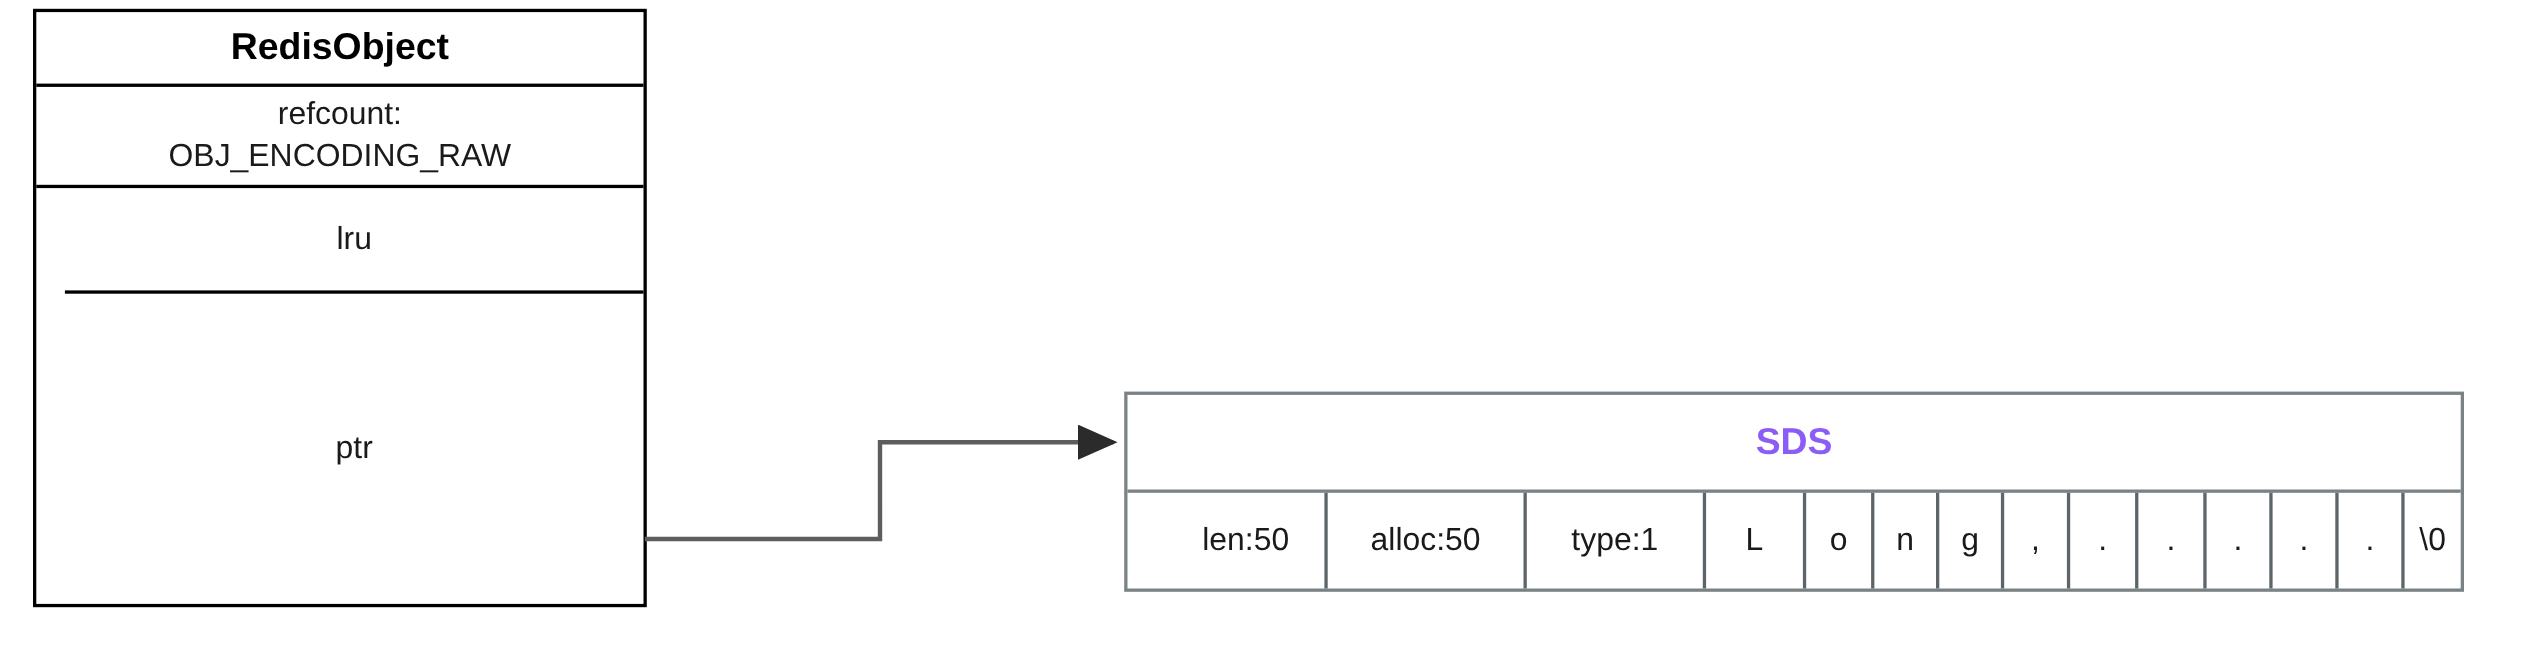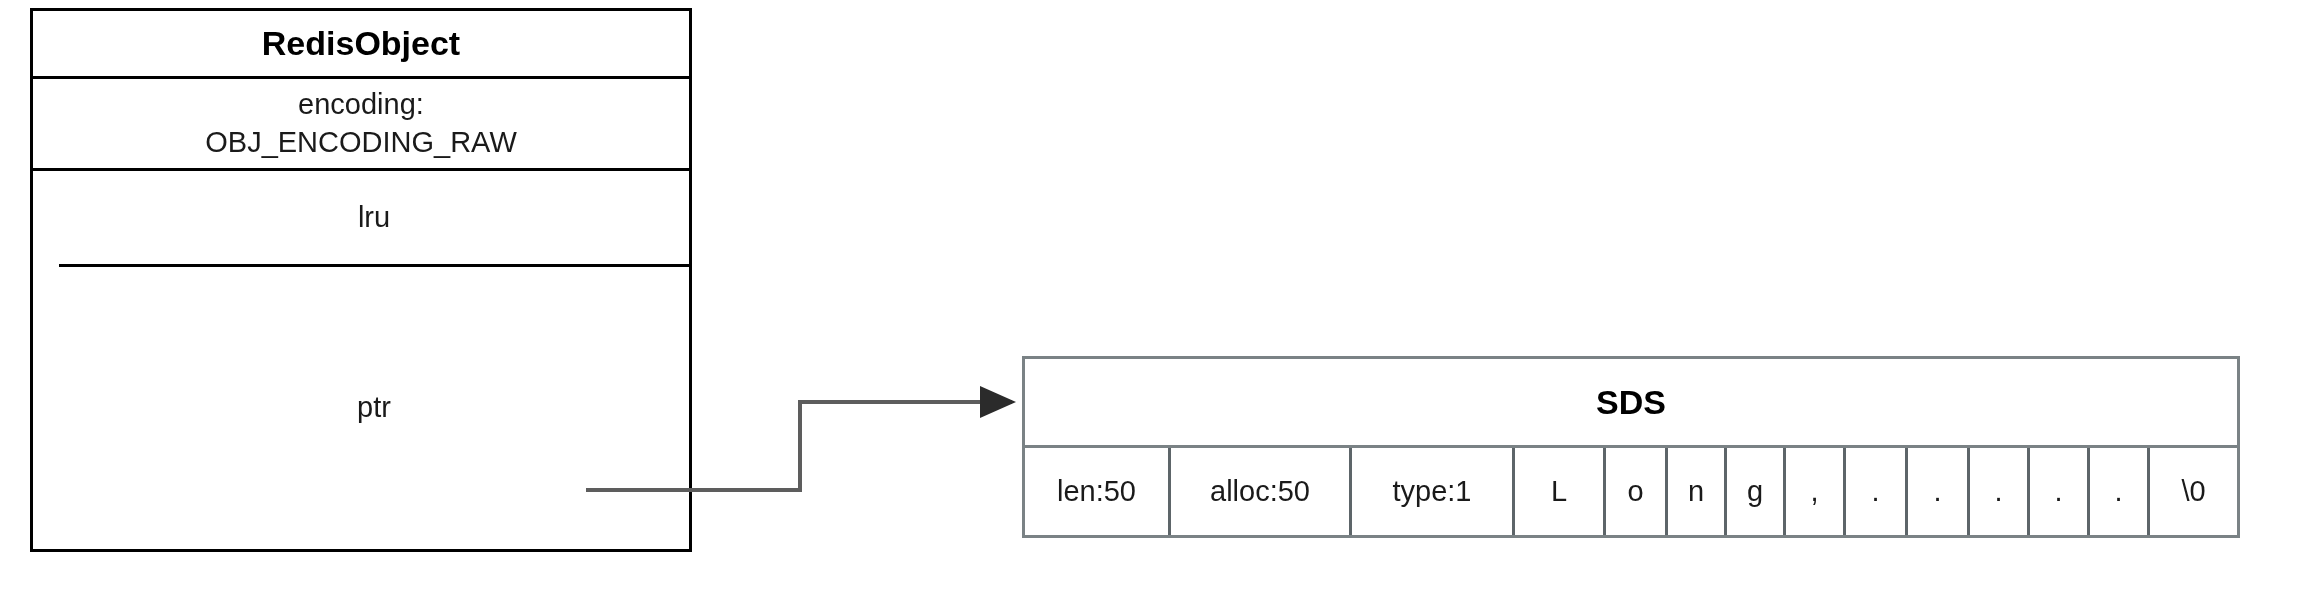--- a/index.html
+++ b/index.html
@@ -15,21 +15,21 @@
     overflow: hidden;
     font-family: "Liberation Sans", sans-serif;
     color: #1a1a1a;
   }
 
   
   #redis-object-table {
     position: absolute;
     left: 30px;
     top: 8px;
-    width: 662px;
+    width: 558px;
     height: 544px;
     box-sizing: border-box;
     border: 3px solid #000000;
     background: #ffffff;
     display: flex;
     flex-direction: column;
   }
   .ro-row {
     box-sizing: border-box;
     border-bottom: 3px solid #000000;
@@ -97,26 +97,27 @@
   #sds-header {
     box-sizing: border-box;
     height: 89px;
     flex: 0 0 89px;
     border-bottom: 3px solid #7a8285;
     display: flex;
     align-items: center;
     justify-content: center;
     font-size: 34px;
     font-weight: bold;
-    color: #000000;
+    color: #8b5cf6;
   }
   #sds-cells {
     flex: 1 1 auto;
     display: flex;
     flex-direction: row;
+    margin-left: 36px;
   }
   .sds-cell {
     box-sizing: border-box;
     border-right: 3px solid #5d6569;
     display: flex;
     align-items: center;
     justify-content: center;
     font-size: 29px;
     color: #1a1a1a;
     overflow: hidden;
@@ -127,21 +128,21 @@
   }
 </style>
 </head>
 <body>
 
 <div id="redis-object-table">
   <div class="ro-row title">
     <span class="ro-cell-text">RedisObject</span>
   </div>
   <div class="ro-row two-line">
-    <span class="ro-cell-text">encoding:
+    <span class="ro-cell-text">refcount:
 OBJ_ENCODING_RAW</span>
   </div>
   <div class="ro-row one-line">
     <span class="ro-cell-text">lru</span>
   </div>
   <div class="ro-row one-line last">
     <span class="ro-cell-text">ptr</span>
   </div>
 </div>
 

